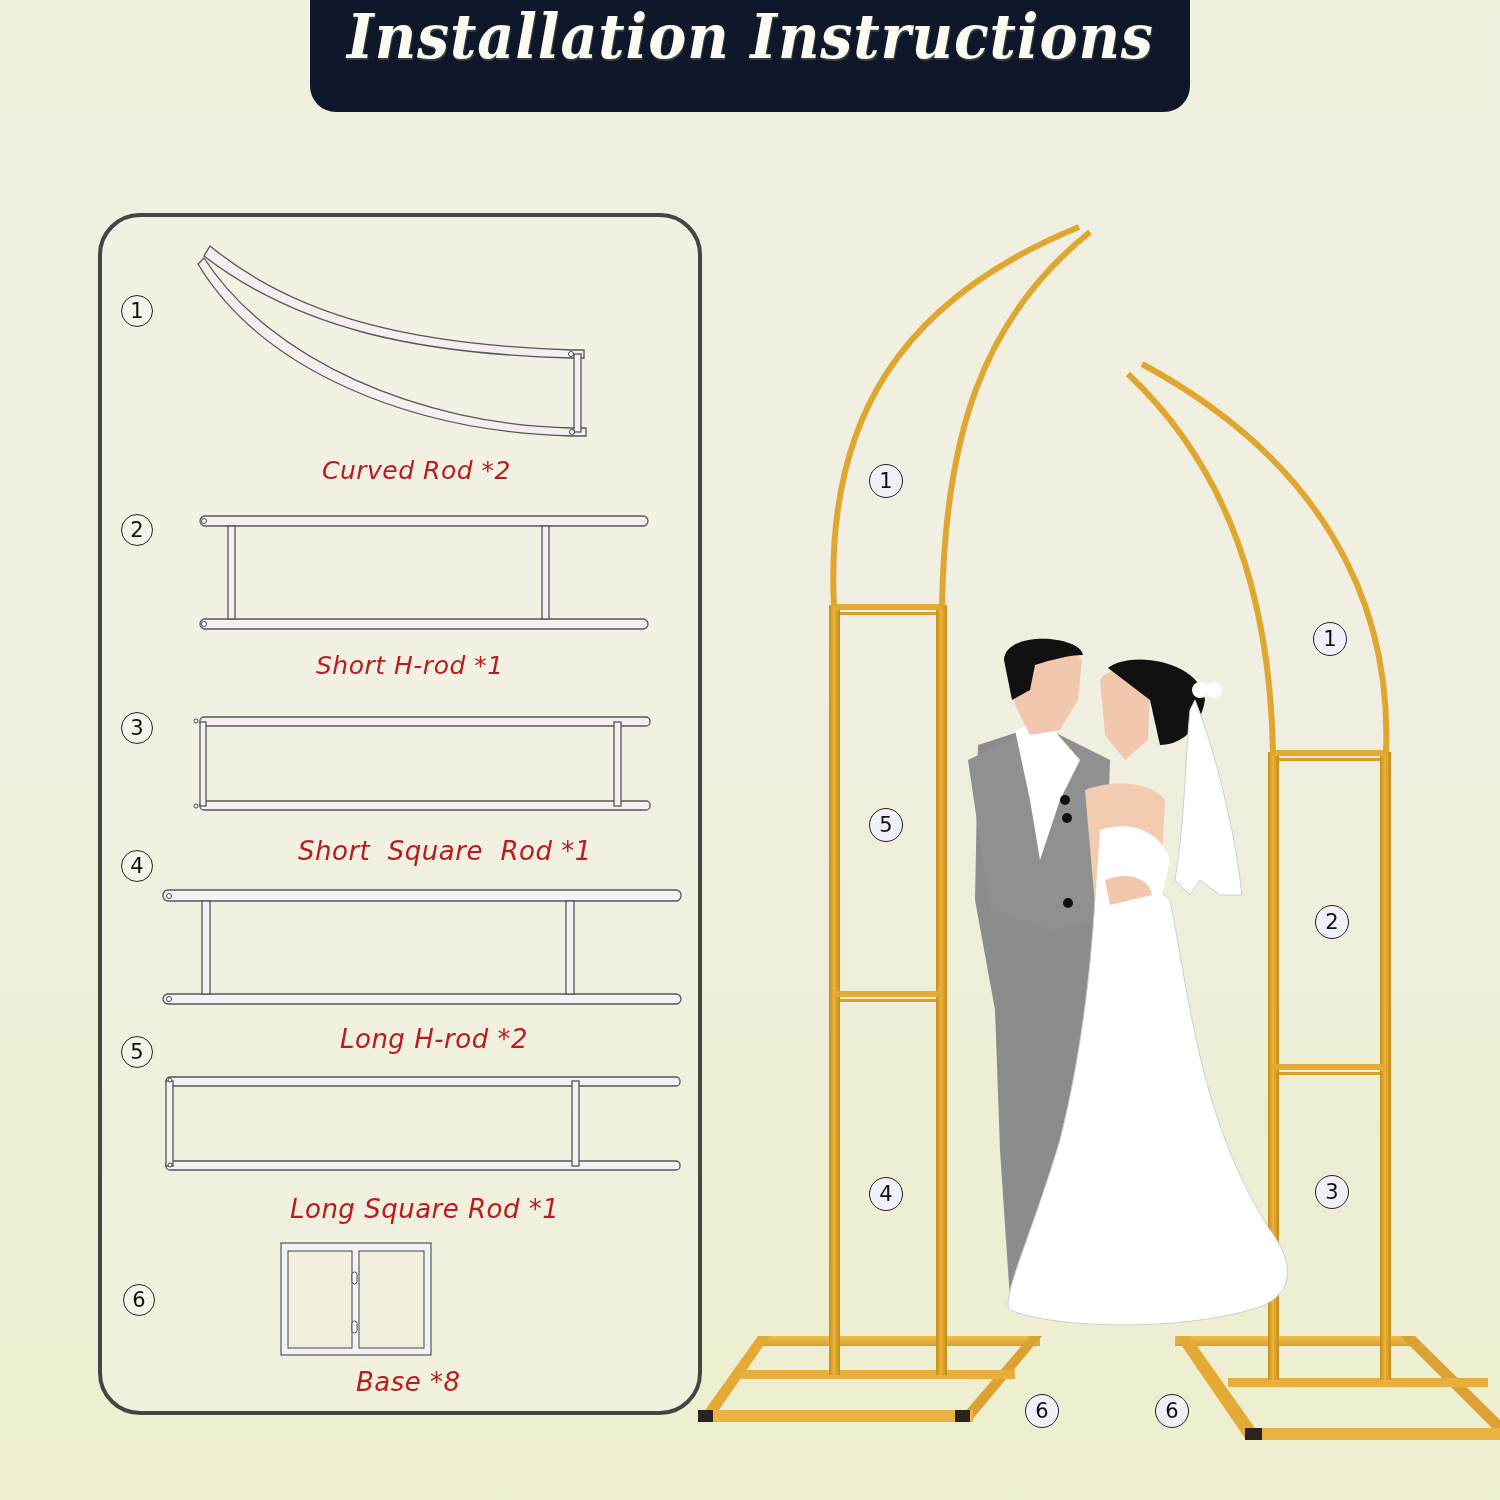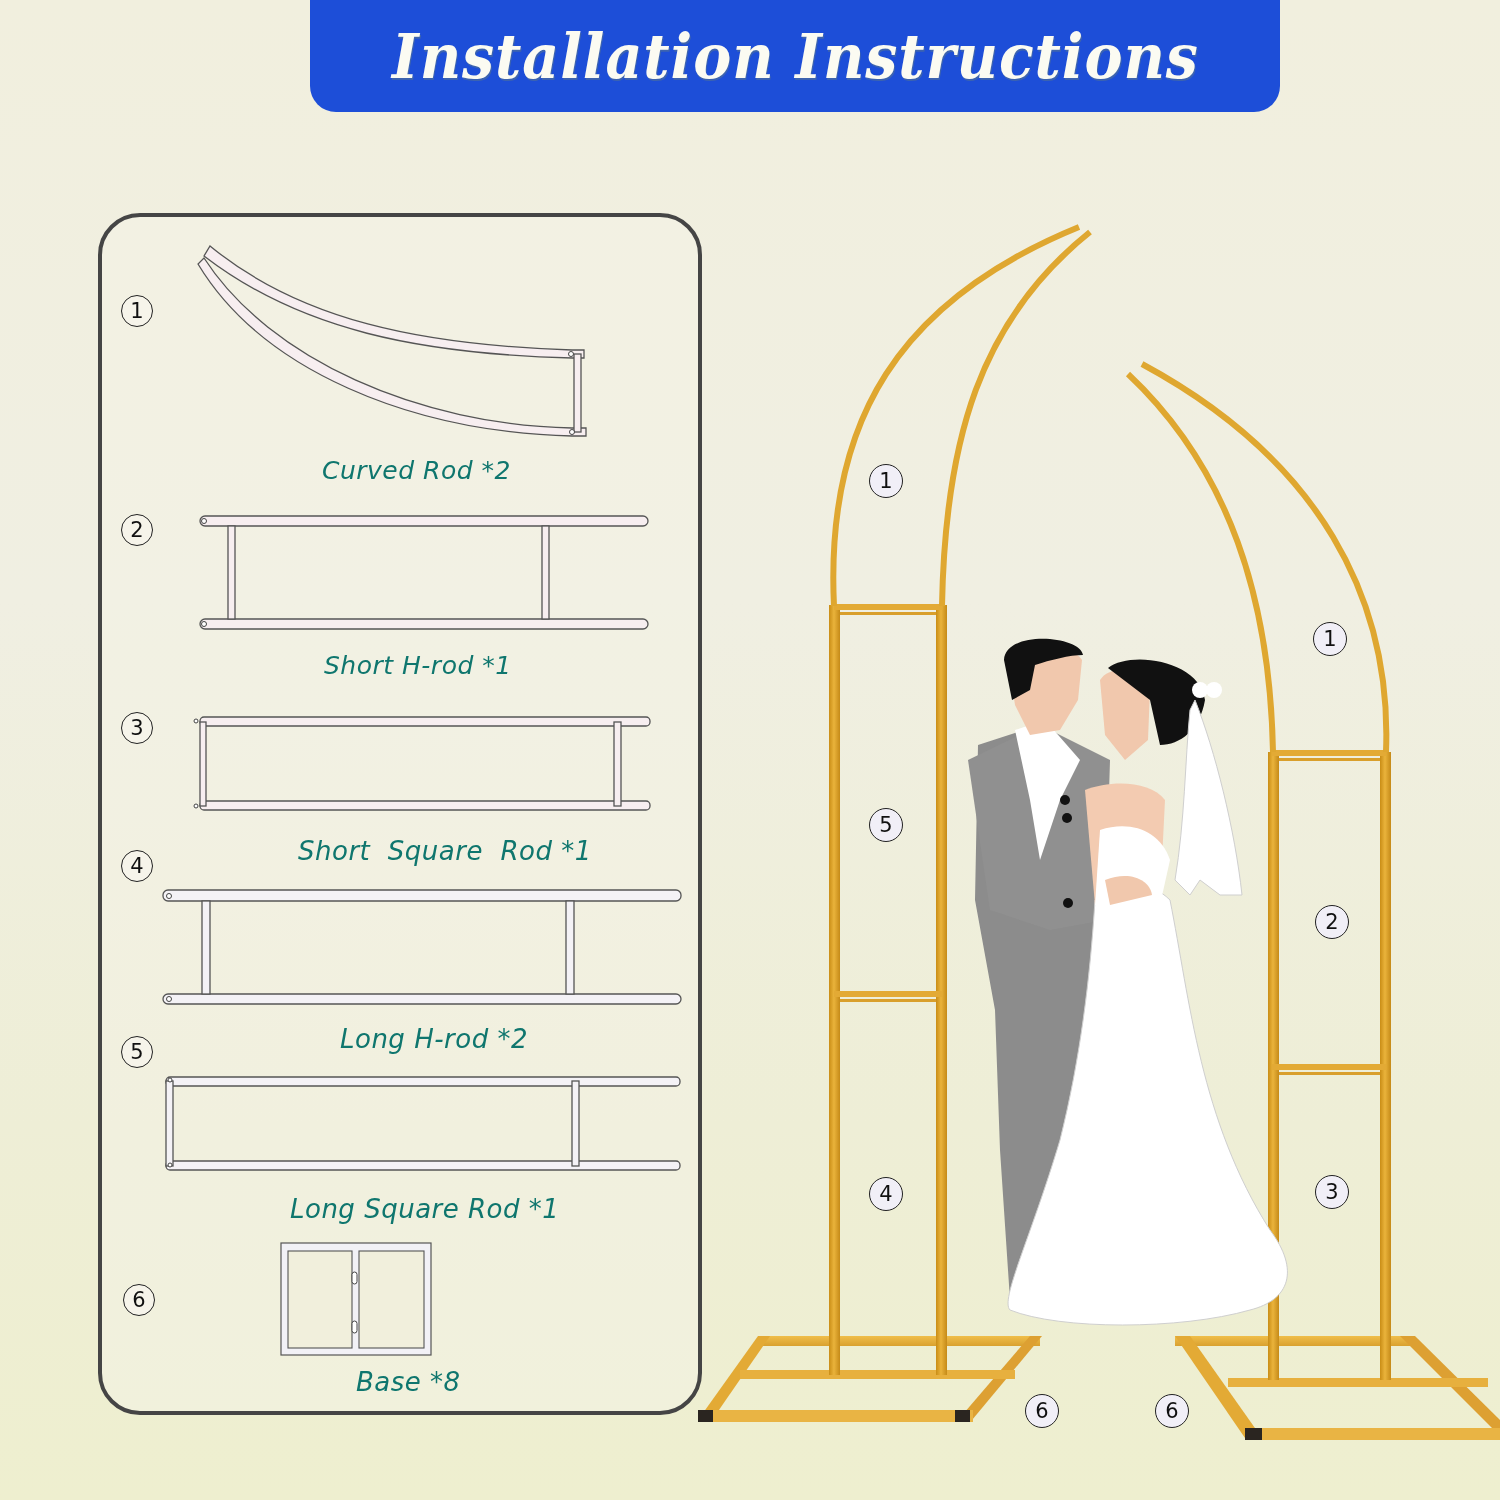--- a/index.html
+++ b/index.html
@@ -2,23 +2,23 @@
 <html><head>
   <meta charset="utf-8">
   <style>
     html, body { margin: 0; padding: 0; }
     body {
       width: 1500px; height: 1500px; overflow: hidden; position: relative;
       background: linear-gradient(180deg, #f1efde 0%, #f0efe2 40%, #eeeed6 75%, #eeefcf 100%);
       font-family: "DejaVu Sans", sans-serif;
     }
     .title-banner {
-      position: absolute; left: 310px; top: 0; width: 970px; height: 112px;
-      background: #1d4ed8; border-radius: 0 0 26px 26px;
-      display: flex; align-items: center; justify-content: center;
+      position: absolute; left: 310px; top: 0; width: 880px; height: 112px;
+      background: #0f172a; border-radius: 0 0 26px 26px;
+      display: flex; justify-content: center;
     }
     .title-text {
       font-family: "DejaVu Serif", serif; font-style: italic; font-weight: bold;
       font-size: 62px; color: #fbfbf2; letter-spacing: 1px;
       text-shadow: 1px 2px 0 rgba(120,140,100,0.35);
       transform: scaleX(0.92);
     }
     .parts-panel {
       position: absolute; left: 98px; top: 213px; width: 604px; height: 1202px;
       border: 4px solid #454545; border-radius: 42px; box-sizing: border-box;
@@ -26,21 +26,21 @@
     }
     .num-badge {
       position: absolute; width: 32px; height: 32px; border-radius: 50%;
       border: 1.6px solid #222; background: #f6f4ea; box-sizing: border-box;
       display: flex; align-items: center; justify-content: center;
       font-family: "DejaVu Sans", sans-serif; font-size: 21px; color: #111; line-height: 1;
     }
     .num-badge.sm { width: 34px; height: 34px; background: #f1eff7; }
     .part-label {
       position: absolute; font-family: "DejaVu Sans", sans-serif; font-style: italic;
-      font-size: 25px; color: #0f766e; white-space: nowrap; letter-spacing: 0.5px;
+      font-size: 25px; color: #b91c1c; white-space: nowrap; letter-spacing: 0.5px;
     }
     .part-label.small { font-size: 26px; }
     svg.abs { position: absolute; left: 0; top: 0; overflow: visible; }
   </style>
 </head>
 <body>
 
 <div class="title-banner">
   <span class="title-text">Installation Instructions</span>
 </div>
@@ -110,21 +110,21 @@
 </svg>
 
 <div class="num-badge" style="left:121px;top:295px;">1</div>
 <div class="num-badge" style="left:121px;top:514px;">2</div>
 <div class="num-badge" style="left:121px;top:712px;">3</div>
 <div class="num-badge" style="left:121px;top:850px;">4</div>
 <div class="num-badge" style="left:121px;top:1036px;">5</div>
 <div class="num-badge" style="left:123px;top:1284px;">6</div>
 
 <div class="part-label" style="left:322px;top:456px;">Curved Rod *2</div>
-<div class="part-label" style="left:324px;top:651px;">Short H-rod *1</div>
+<div class="part-label" style="left:316px;top:651px;">Short H-rod *1</div>
 <div class="part-label small" style="left:298px;top:836px;white-space:pre;">Short  Square  Rod *1</div>
 <div class="part-label small" style="left:340px;top:1024px;">Long H-rod *2</div>
 <div class="part-label small" style="left:290px;top:1194px;">Long Square Rod *1</div>
 <div class="part-label small" style="left:356px;top:1367px;">Base *8</div>
 
 <svg class="abs" width="1500" height="1500">
   <defs>
     <linearGradient id="gold" x1="0" x2="1" y1="0" y2="0">
       <stop offset="0" stop-color="#c98d16"></stop>
       <stop offset="0.45" stop-color="#eab33b"></stop>

